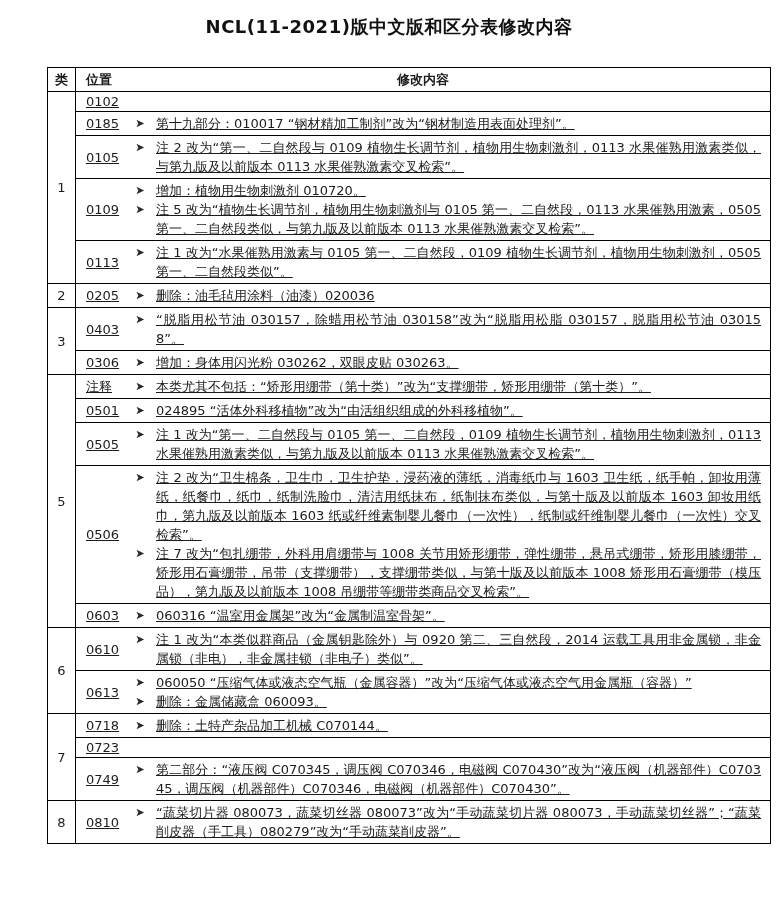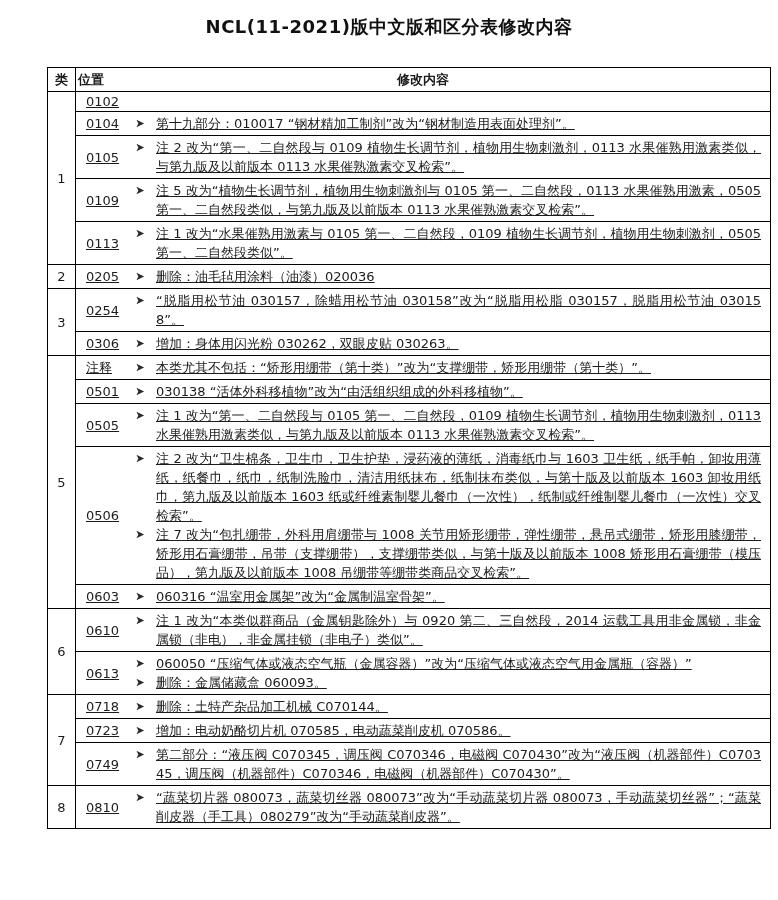--- a/index.html
+++ b/index.html
@@ -61,21 +61,21 @@
   .header-right {
     flex: 1;
     position: relative;
     display: flex;
     align-items: center;
     justify-content: center;
     font-size: 13px;
   }
   .header-pos {
     position: absolute;
-    left: 2px;
+    left: 10px;
     top: 50%;
     transform: translateY(-50%);
     text-align: right;
   }
   .rows {
     flex: 1;
     display: flex;
     flex-direction: column;
     min-width: 0;
     text-decoration: underline;
@@ -138,21 +138,21 @@
     </div>
 
     <div id="table-body">
         <div class="band">
           <div class="class-cell">1</div>
           <div class="rows">
             <div class="pos-row">
               <div class="pos-cell">0102</div>
             </div>
             <div class="pos-row">
-              <div class="pos-cell">0104</div>
+              <div class="pos-cell">0185</div>
               <div class="items">
                 <div class="mod-item">
                   <span class="arrow-cell">
                     <svg width="9" height="9" viewBox="0 0 10 10" aria-hidden="true">
                       <path d="M0.5 0.8 L9 5 L0.5 9.2 L2.6 5 Z" fill="#2a2a2a"></path>
                     </svg>
                   </span>
                   <div class="mod-text">第十九部分：010017 “钢材精加工制剂”改为“钢材制造用表面处理剂”。</div>
                 </div>
               </div>
@@ -172,20 +172,28 @@
             </div>
             <div class="pos-row">
               <div class="pos-cell">0109</div>
               <div class="items">
                 <div class="mod-item">
                   <span class="arrow-cell">
                     <svg width="9" height="9" viewBox="0 0 10 10" aria-hidden="true">
                       <path d="M0.5 0.8 L9 5 L0.5 9.2 L2.6 5 Z" fill="#2a2a2a"></path>
                     </svg>
                   </span>
+                  <div class="mod-text">增加：植物用生物刺激剂 010720。</div>
+                </div>
+                <div class="mod-item">
+                  <span class="arrow-cell">
+                    <svg width="9" height="9" viewBox="0 0 10 10" aria-hidden="true">
+                      <path d="M0.5 0.8 L9 5 L0.5 9.2 L2.6 5 Z" fill="#2a2a2a"></path>
+                    </svg>
+                  </span>
                   <div class="mod-text">注 5 改为“植物生长调节剂，植物用生物刺激剂与 0105 第一、二自然段，0113 水果催熟用激素，0505 第一、二自然段类似，与第九版及以前版本 0113 水果催熟激素交叉检索”。</div>
                 </div>
               </div>
             </div>
             <div class="pos-row">
               <div class="pos-cell">0113</div>
               <div class="items">
                 <div class="mod-item">
                   <span class="arrow-cell">
                     <svg width="9" height="9" viewBox="0 0 10 10" aria-hidden="true">
@@ -213,21 +221,21 @@
                   <div class="mod-text">删除：油毛毡用涂料（油漆）020036</div>
                 </div>
               </div>
             </div>
           </div>
         </div>
         <div class="band">
           <div class="class-cell">3</div>
           <div class="rows">
             <div class="pos-row">
-              <div class="pos-cell">0254</div>
+              <div class="pos-cell">0403</div>
               <div class="items">
                 <div class="mod-item">
                   <span class="arrow-cell">
                     <svg width="9" height="9" viewBox="0 0 10 10" aria-hidden="true">
                       <path d="M0.5 0.8 L9 5 L0.5 9.2 L2.6 5 Z" fill="#2a2a2a"></path>
                     </svg>
                   </span>
                   <div class="mod-text">“脱脂用松节油 030157，除蜡用松节油 030158”改为“脱脂用松脂 030157，脱脂用松节油 030158”。</div>
                 </div>
               </div>
@@ -265,21 +273,21 @@
             </div>
             <div class="pos-row">
               <div class="pos-cell">0501</div>
               <div class="items">
                 <div class="mod-item">
                   <span class="arrow-cell">
                     <svg width="9" height="9" viewBox="0 0 10 10" aria-hidden="true">
                       <path d="M0.5 0.8 L9 5 L0.5 9.2 L2.6 5 Z" fill="#2a2a2a"></path>
                     </svg>
                   </span>
-                  <div class="mod-text">030138 “活体外科移植物”改为“由活组织组成的外科移植物”。</div>
+                  <div class="mod-text">024895 “活体外科移植物”改为“由活组织组成的外科移植物”。</div>
                 </div>
               </div>
             </div>
             <div class="pos-row">
               <div class="pos-cell">0505</div>
               <div class="items">
                 <div class="mod-item">
                   <span class="arrow-cell">
                     <svg width="9" height="9" viewBox="0 0 10 10" aria-hidden="true">
                       <path d="M0.5 0.8 L9 5 L0.5 9.2 L2.6 5 Z" fill="#2a2a2a"></path>
@@ -375,30 +383,20 @@
                     <svg width="9" height="9" viewBox="0 0 10 10" aria-hidden="true">
                       <path d="M0.5 0.8 L9 5 L0.5 9.2 L2.6 5 Z" fill="#2a2a2a"></path>
                     </svg>
                   </span>
                   <div class="mod-text">删除：土特产杂品加工机械 C070144。</div>
                 </div>
               </div>
             </div>
             <div class="pos-row">
               <div class="pos-cell">0723</div>
-              <div class="items">
-                <div class="mod-item">
-                  <span class="arrow-cell">
-                    <svg width="9" height="9" viewBox="0 0 10 10" aria-hidden="true">
-                      <path d="M0.5 0.8 L9 5 L0.5 9.2 L2.6 5 Z" fill="#2a2a2a"></path>
-                    </svg>
-                  </span>
-                  <div class="mod-text">增加：电动奶酪切片机 070585，电动蔬菜削皮机 070586。</div>
-                </div>
-              </div>
             </div>
             <div class="pos-row">
               <div class="pos-cell">0749</div>
               <div class="items">
                 <div class="mod-item">
                   <span class="arrow-cell">
                     <svg width="9" height="9" viewBox="0 0 10 10" aria-hidden="true">
                       <path d="M0.5 0.8 L9 5 L0.5 9.2 L2.6 5 Z" fill="#2a2a2a"></path>
                     </svg>
                   </span>

